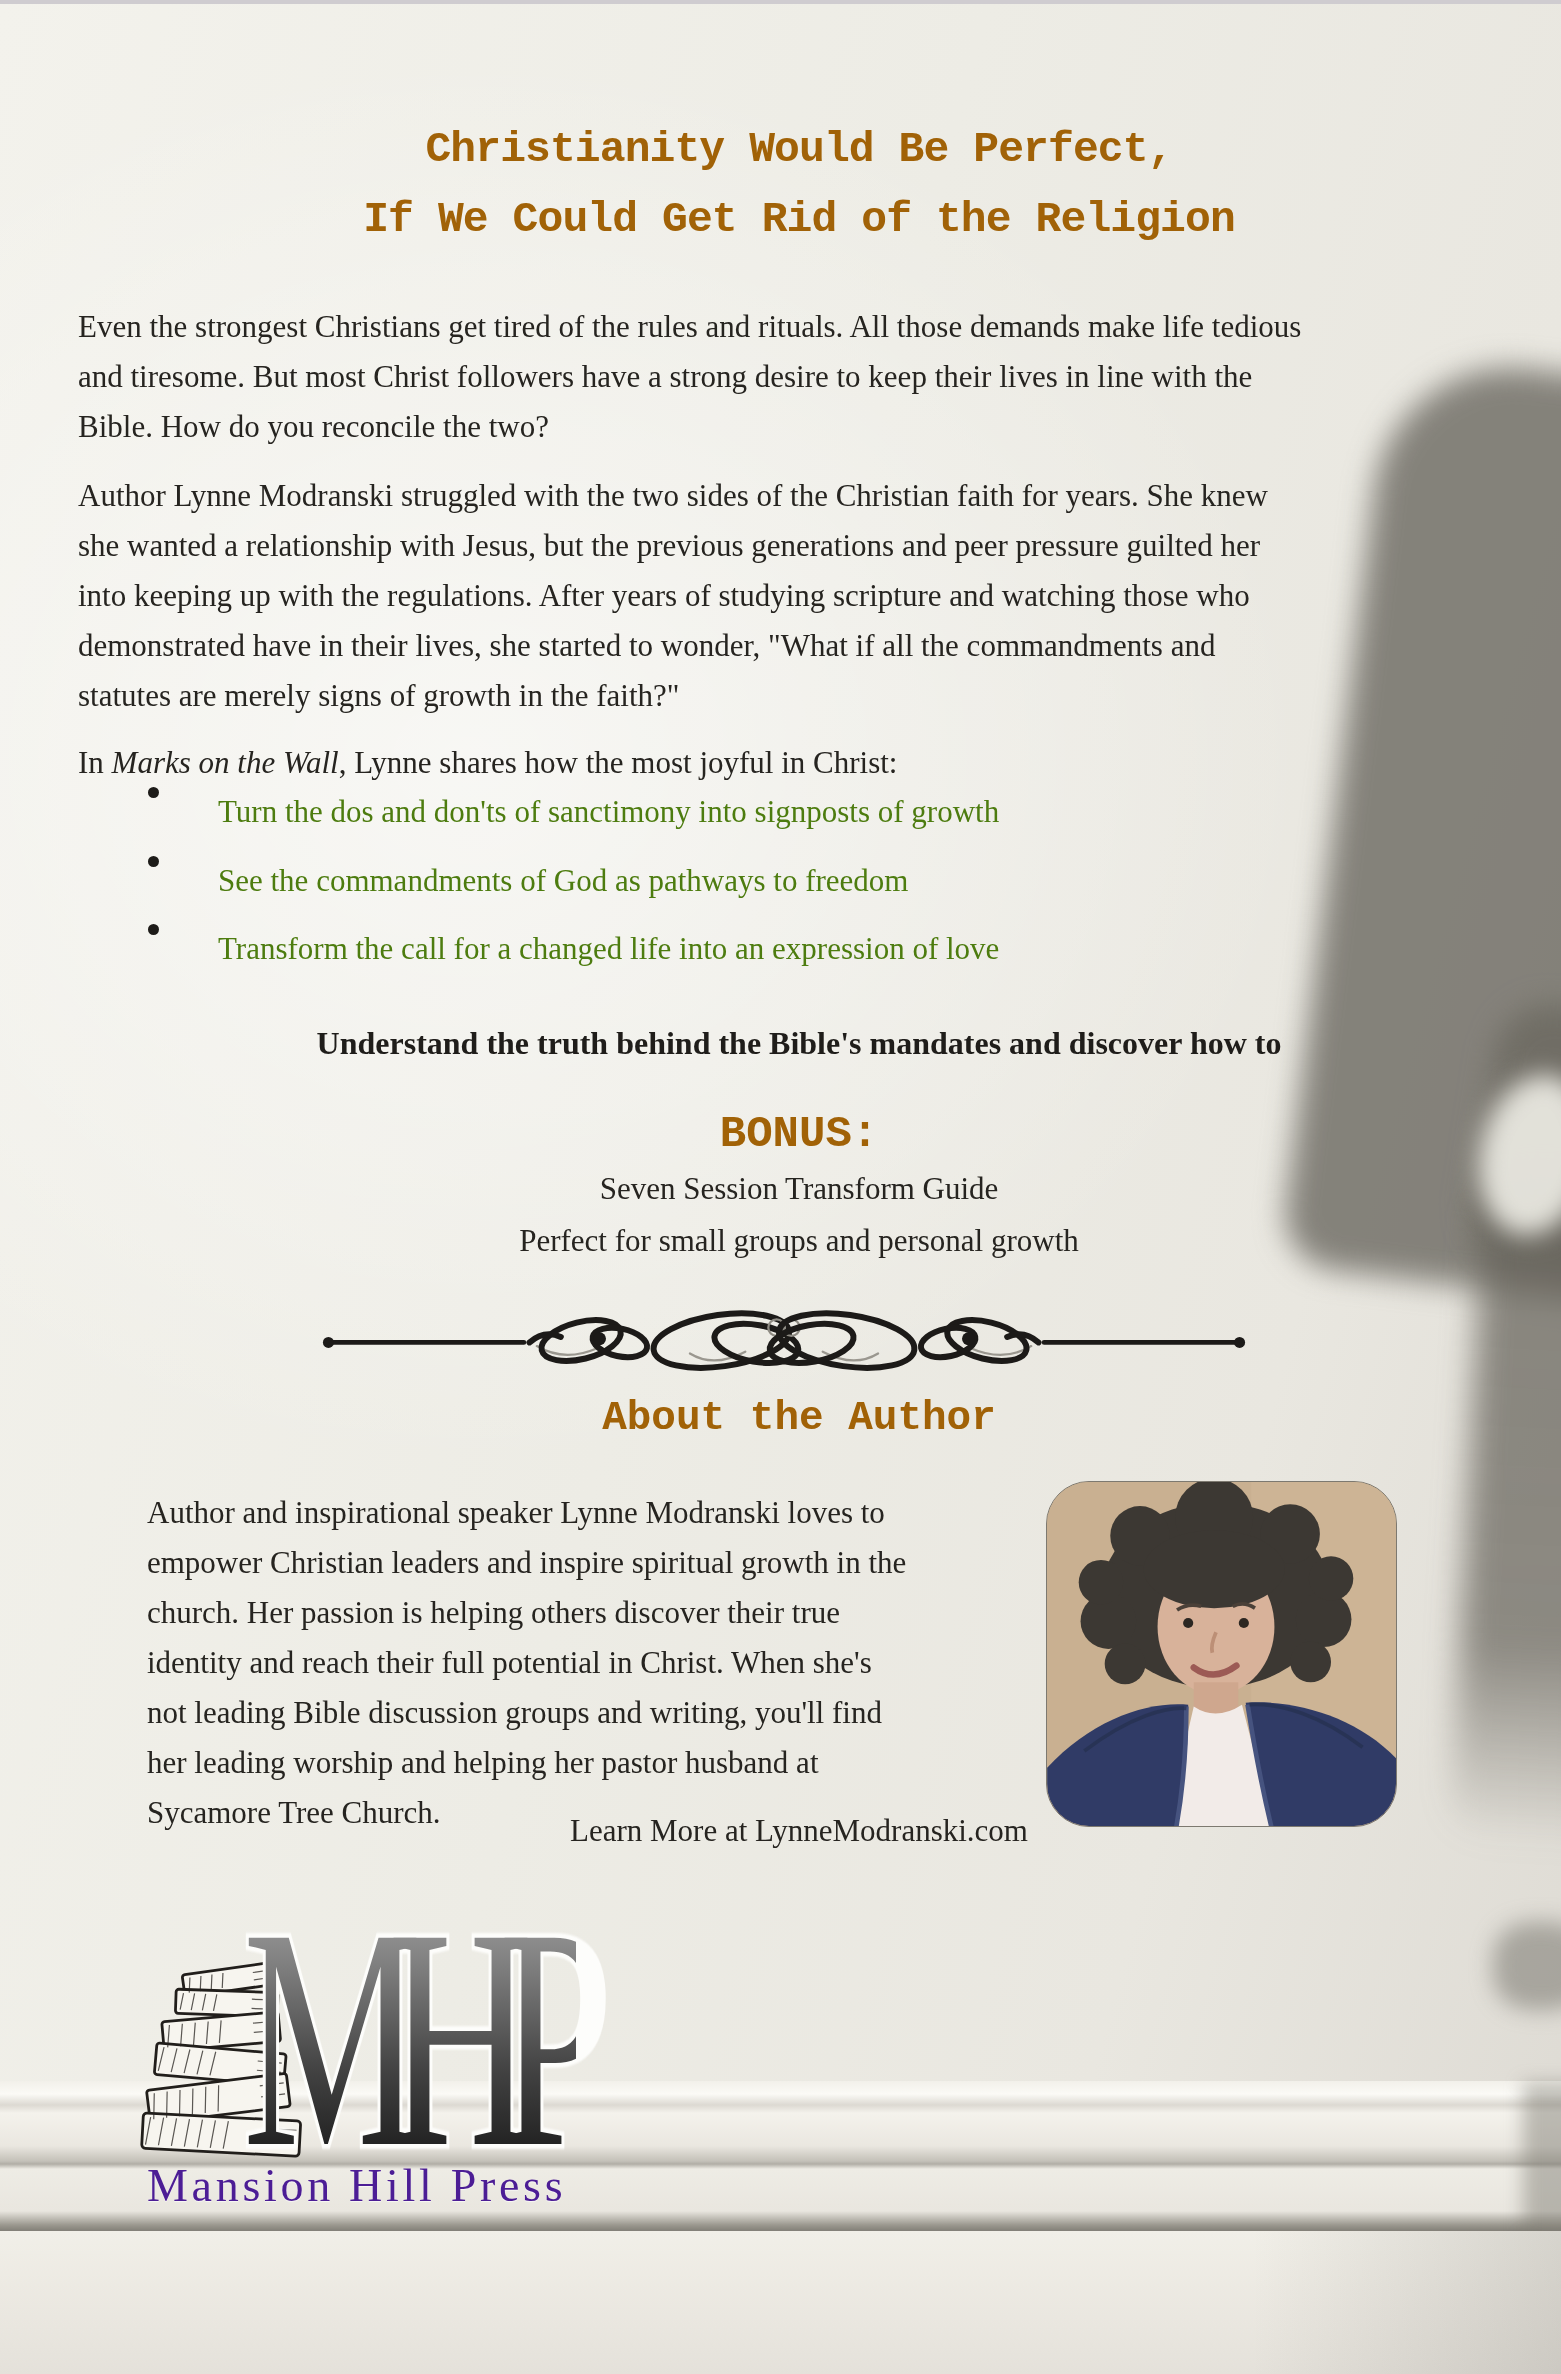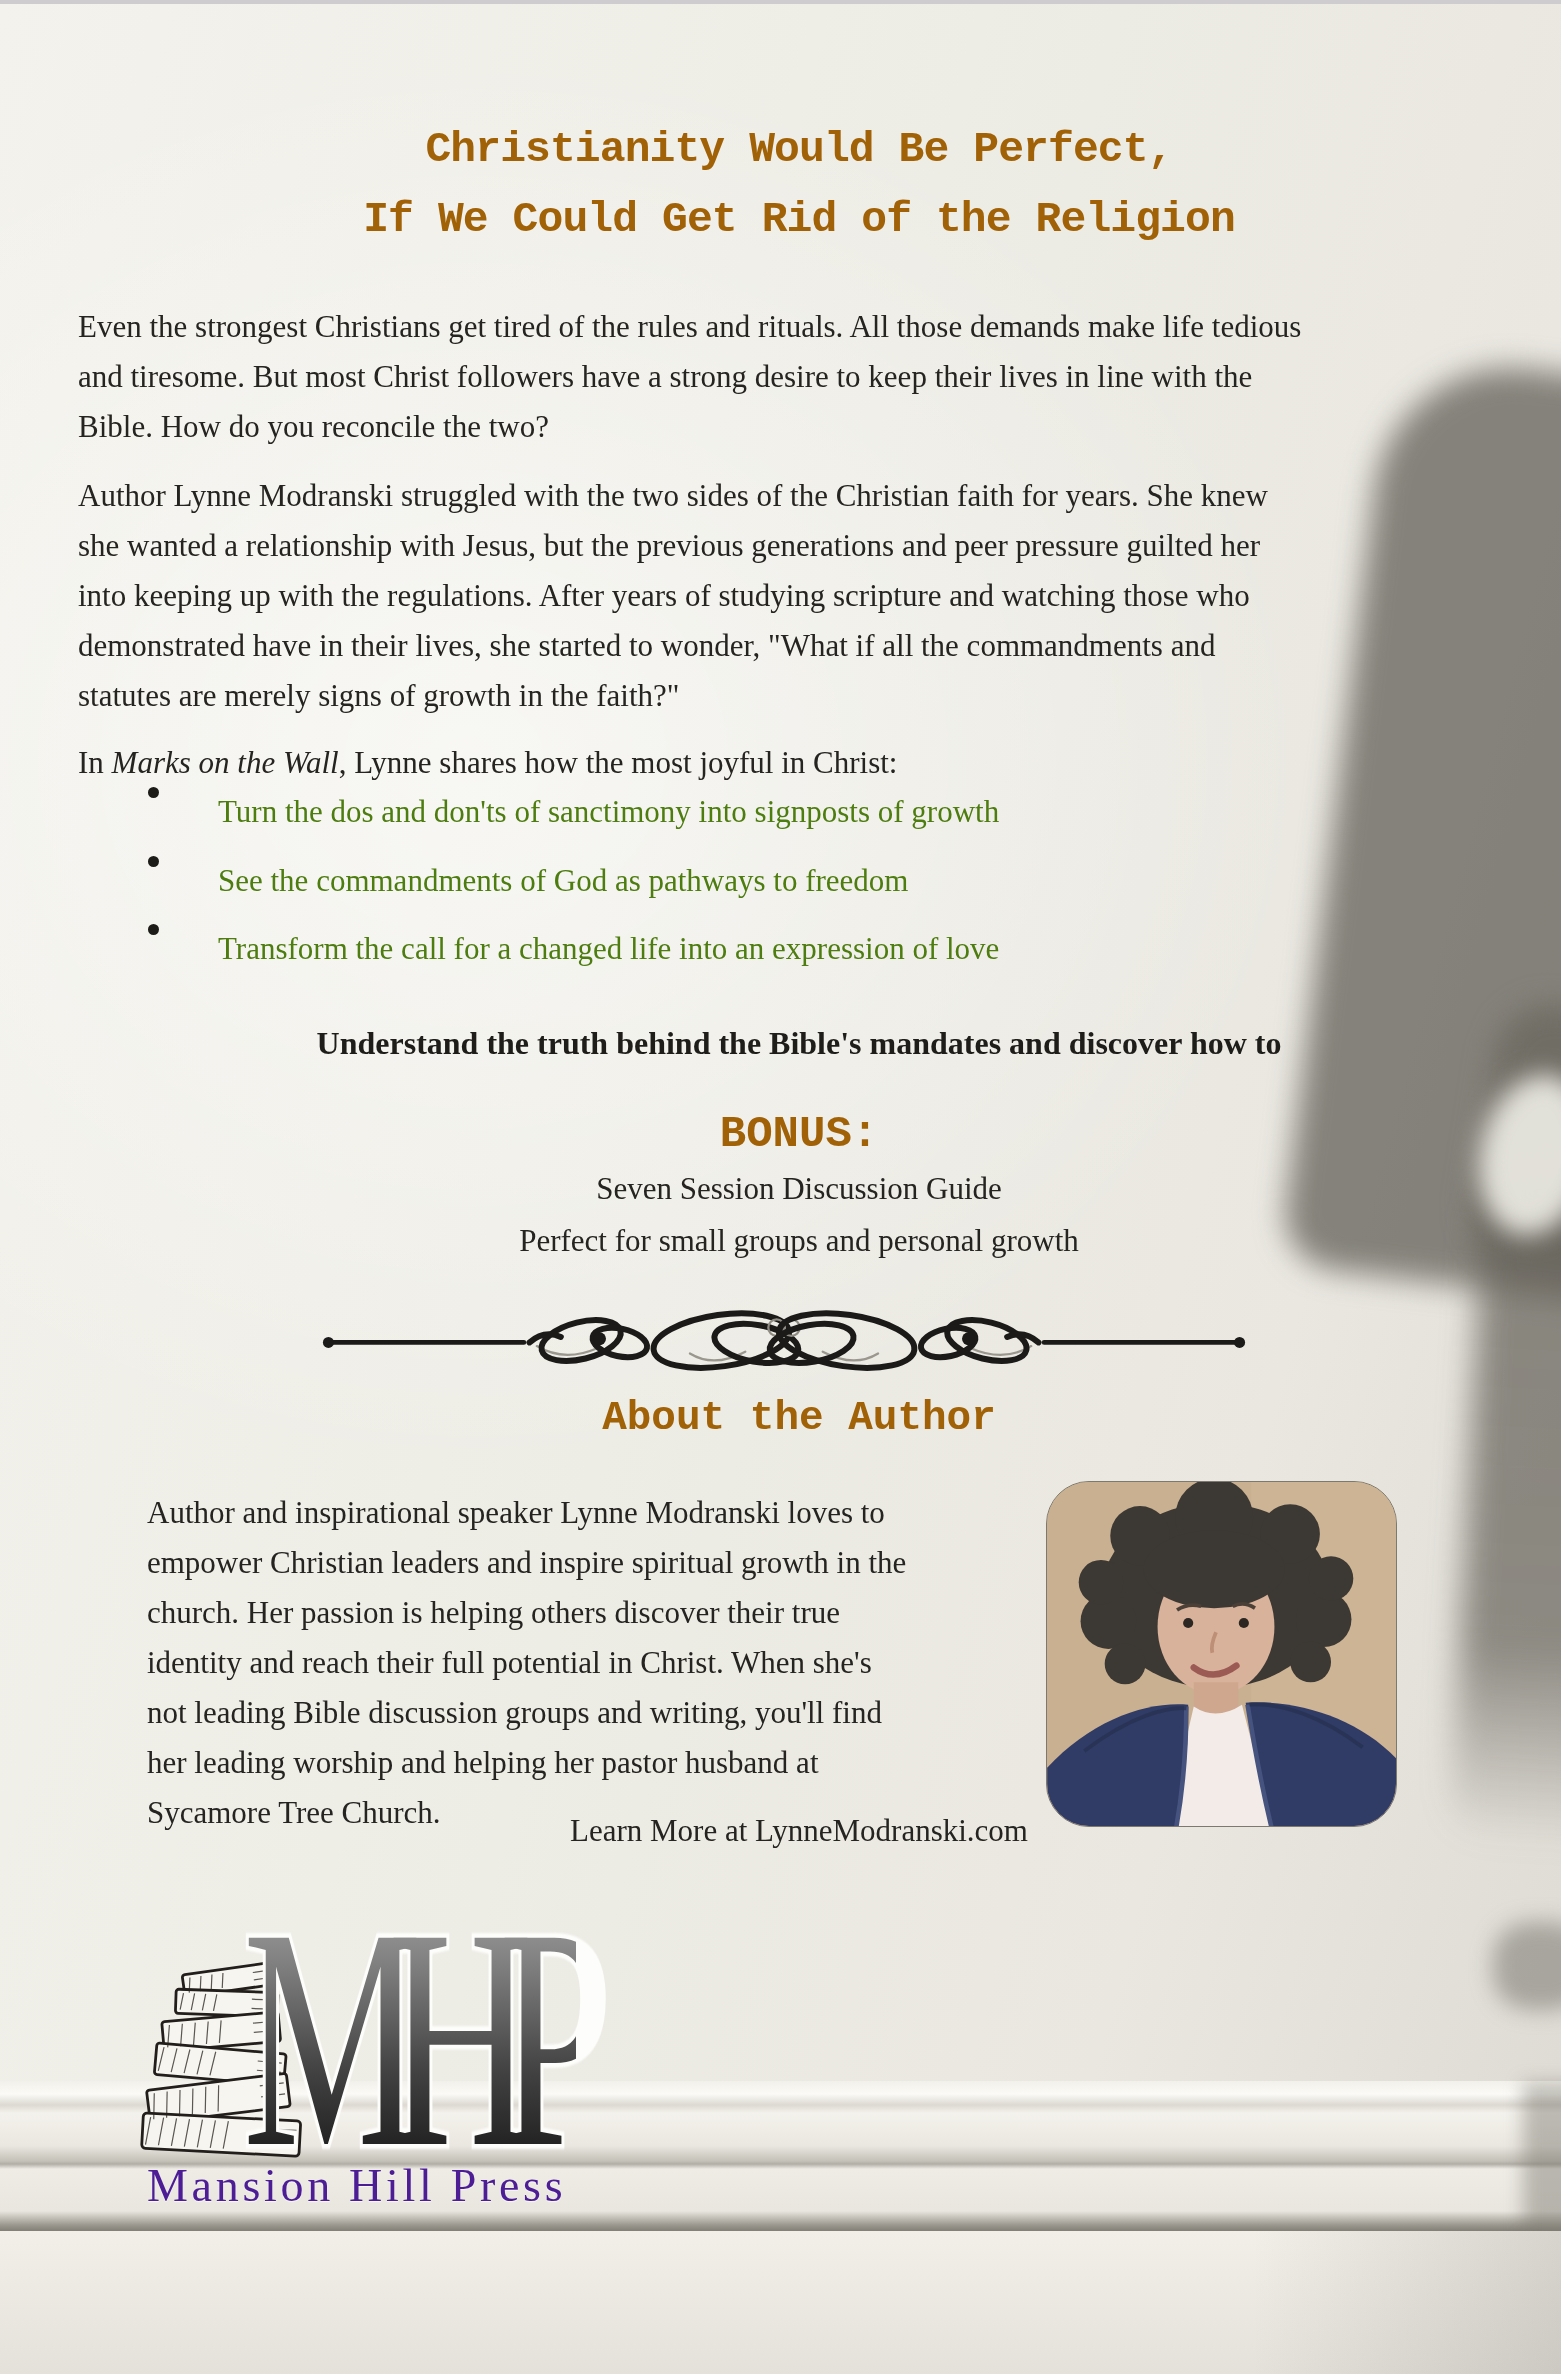--- a/index.html
+++ b/index.html
@@ -123,21 +123,21 @@
     <span>See the commandments of God as pathways to freedom</span>
   </div>
   <div class="bullet-row" style="top:931px;">
     <span class="bullet-dot"></span>
     <span>Transform the call for a changed life into an expression of love</span>
   </div>
 
   <div class="centerband cta" style="top:1005px;">Understand the truth behind the Bible's mandates and discover how to</div>
 
   <div class="centerband slab bonus-h">BONUS:</div>
-  <div class="serif-center" style="top:1171px;">Seven Session Discussion Guide</div>
+  <div class="serif-center" style="top:1171px;">Seven Session Transform Guide</div>
   <div class="serif-center" style="top:1223px;">Perfect for small groups and personal growth</div>
 
   <svg class="divider" width="928" height="83" viewBox="0 0 1000 90">
     <g stroke="#1c1a18" fill="none" stroke-linecap="round">
       <line x1="4" y1="46" x2="218" y2="46" stroke-width="5"></line>
       <circle cx="6" cy="46" r="6" fill="#1c1a18" stroke="none"></circle>
       <line x1="782" y1="46" x2="996" y2="46" stroke-width="5"></line>
       <circle cx="994" cy="46" r="6" fill="#1c1a18" stroke="none"></circle>
 
       <g stroke="#9a978f" stroke-width="2.5">

